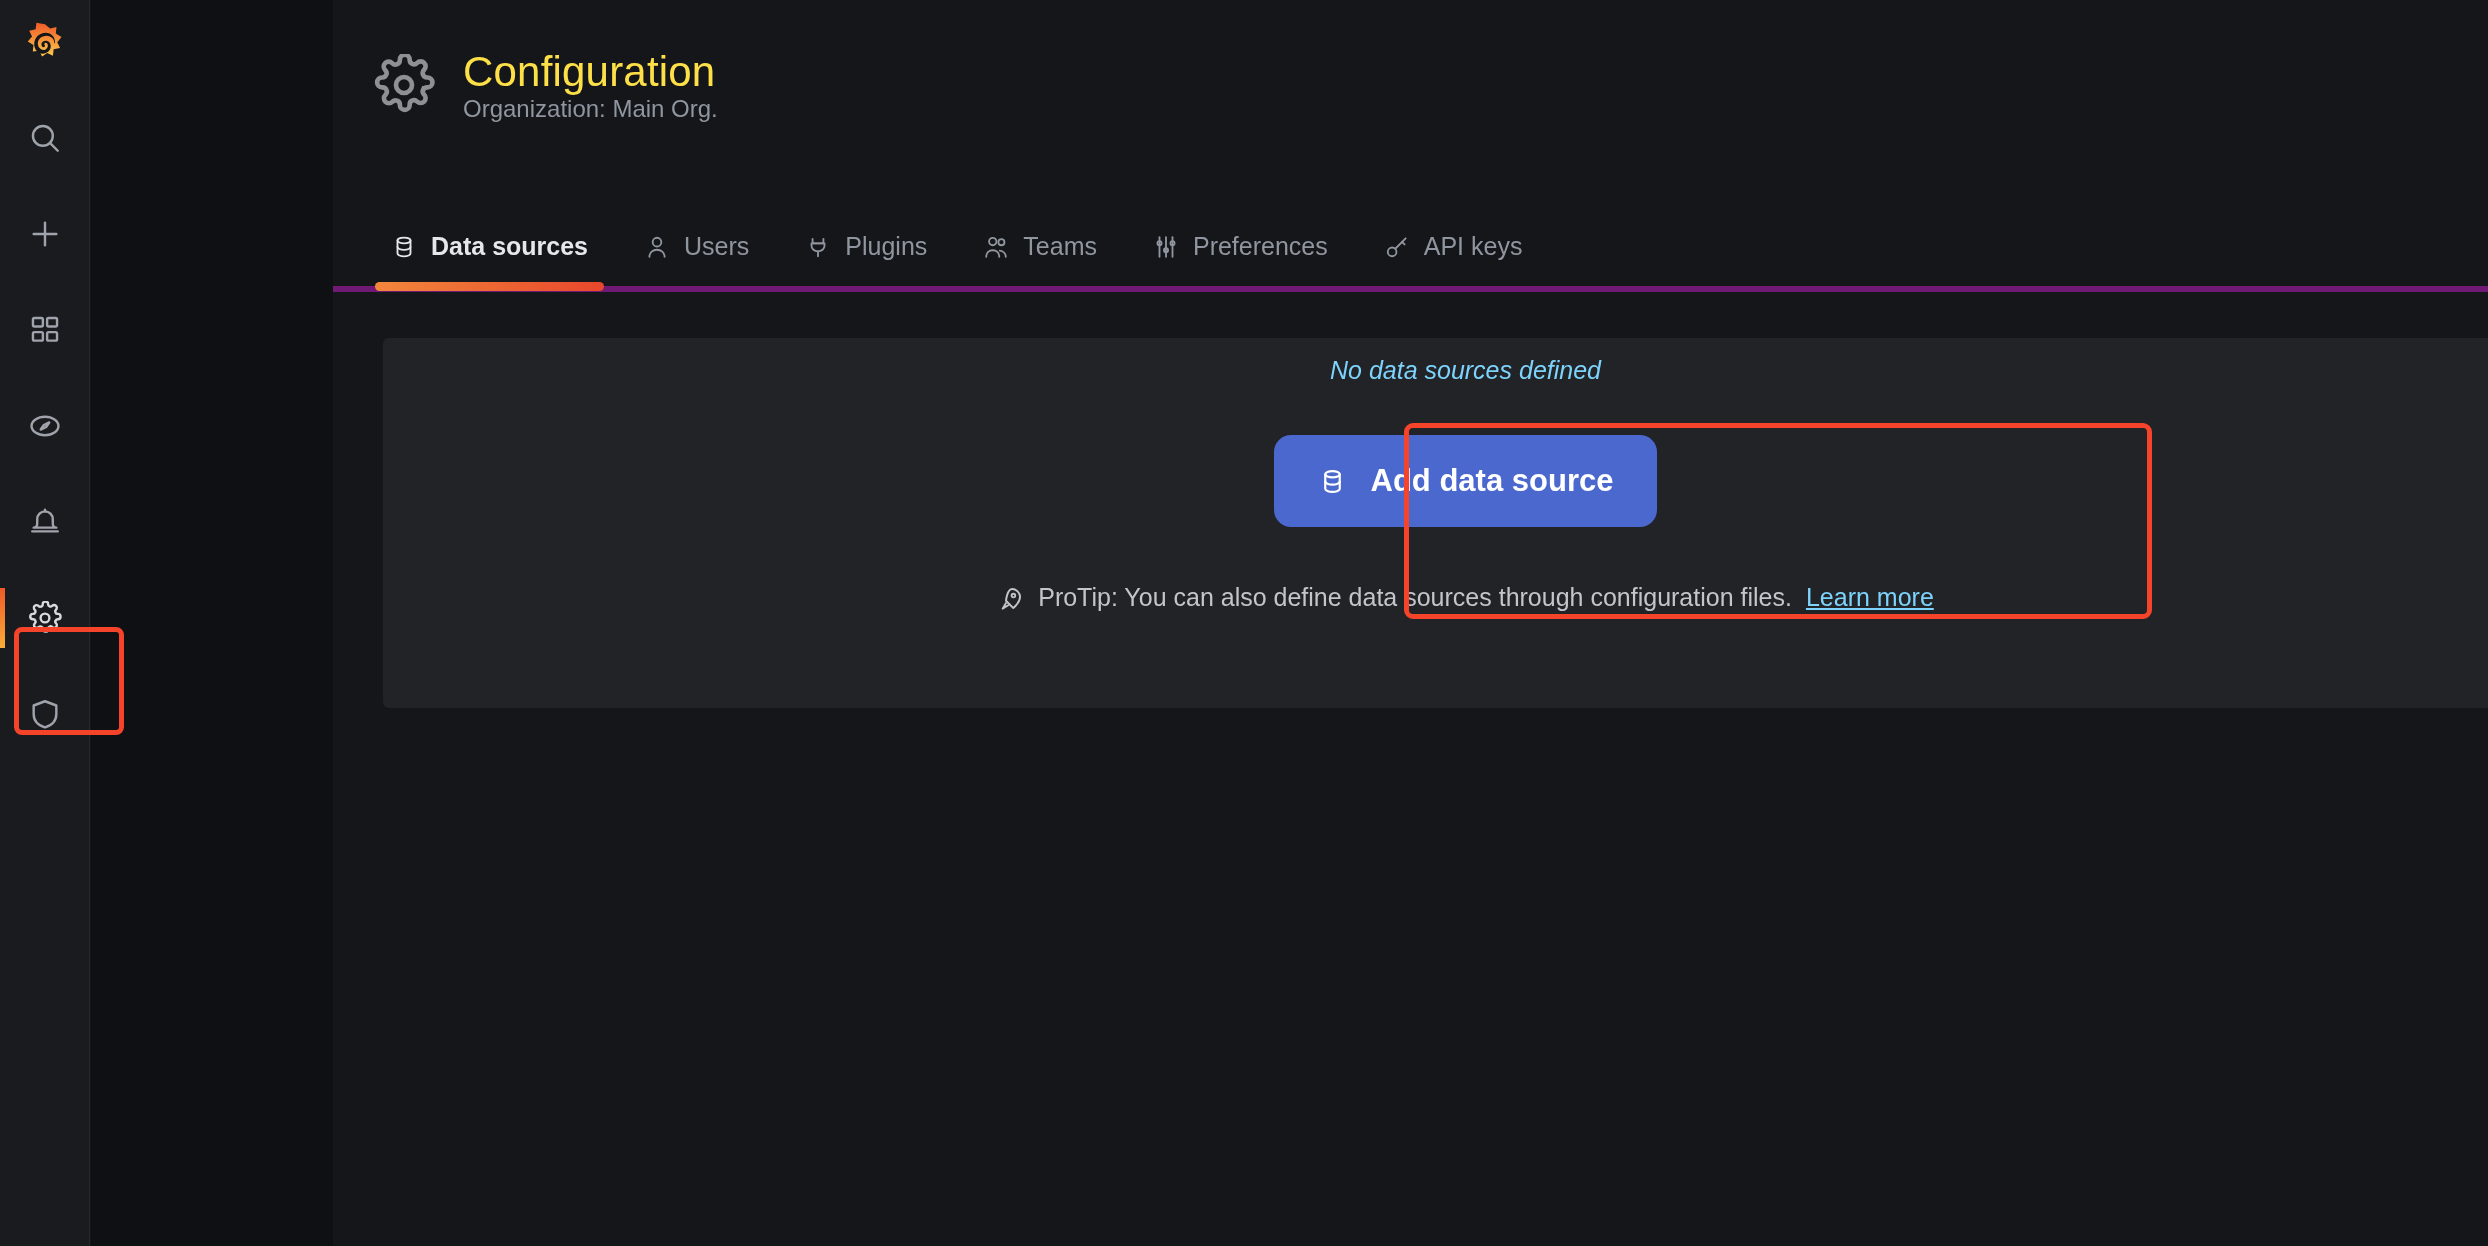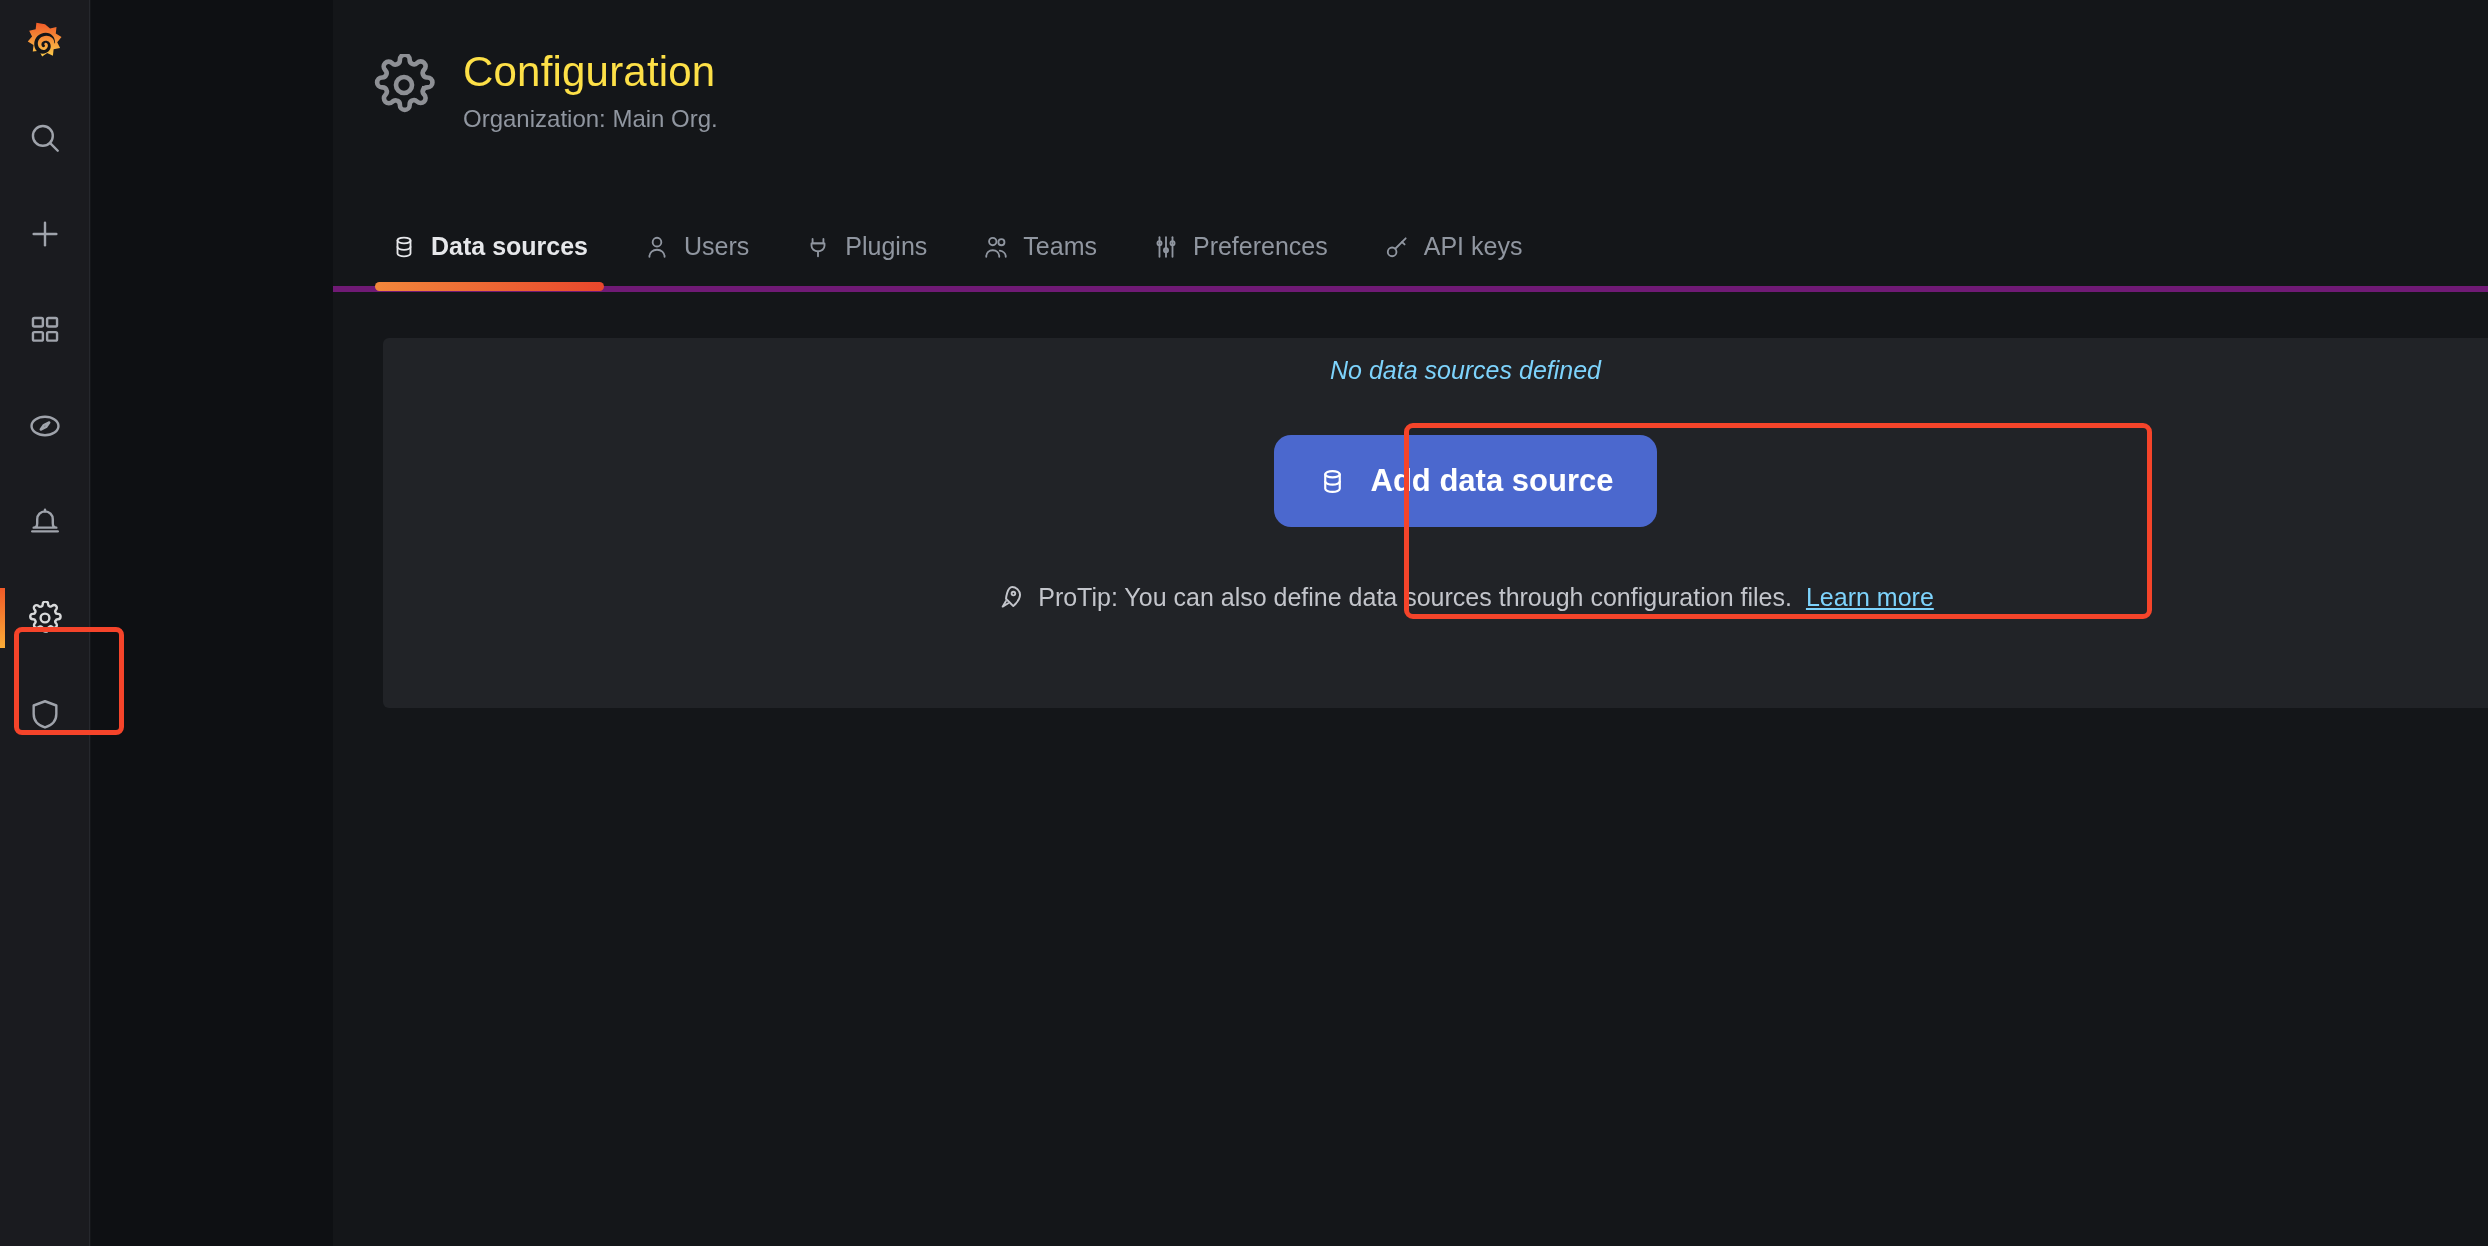--- a/index.html
+++ b/index.html
@@ -47,21 +47,21 @@
     background:#0e1013;
   }
 
   
   #page{ position:absolute; left:333px; top:0; right:0; height:1246px; background:#141619; }
 
   #pagehead{ padding:48px 0 0 40px; }
   .title-row{ display:flex; align-items:flex-start; gap:28px; }
   #page-icon svg{ width:62px; height:62px; stroke:#8e9095; fill:none; stroke-width:1.8; display:block; margin-top:6px;}
   #page-title{ font-size:42px; font-weight:400; color:#fde047; letter-spacing:.2px; line-height:1.12; }
-  #page-subtitle{ font-size:24px; color:#9096a0; margin-top:10px; }
+  #page-subtitle{ font-size:24px; color:#9096a0; }
 
   
   #tabs{
     position:absolute; left:333px; top:207px; right:0; height:85px;
     border-bottom:6px solid #701a75;
     display:flex; align-items:center; padding-left:30px; gap:0;
   }
   .tab{
     display:flex; align-items:center; gap:14px;
     padding:0 28px; height:85px; position:relative;
@@ -97,21 +97,21 @@
     padding:0 44px; height:92px;
     color:#ffffff; font-size:31px; font-weight:700;
     font-family:"Liberation Sans", sans-serif;
     cursor:pointer;
   }
   #add-ds-btn svg{ width:29px; height:29px; stroke:#fff; fill:none; stroke-width:1.8;
                    stroke-linecap:round; stroke-linejoin:round; display:block; }
 
   #protip{
     margin-top:56px;
-    display:flex; align-items:flex-start; gap:14px;
+    display:flex; align-items:flex-end; gap:14px;
     font-size:25px; color:#c3c5cb;
   }
   #protip svg{ width:27px; height:27px; stroke:#c3c5cb; fill:none; stroke-width:1.7;
                stroke-linecap:round; stroke-linejoin:round; display:block; }
   #learn-more{ color:#7dd3fc; text-decoration:underline; cursor:pointer; }
 
   
   #btn-highlight{
     position:absolute; left:1404px; top:423px; width:748px; height:196px;
     border:5px solid #f5442a; border-radius:9px; z-index:20; pointer-events:none;

